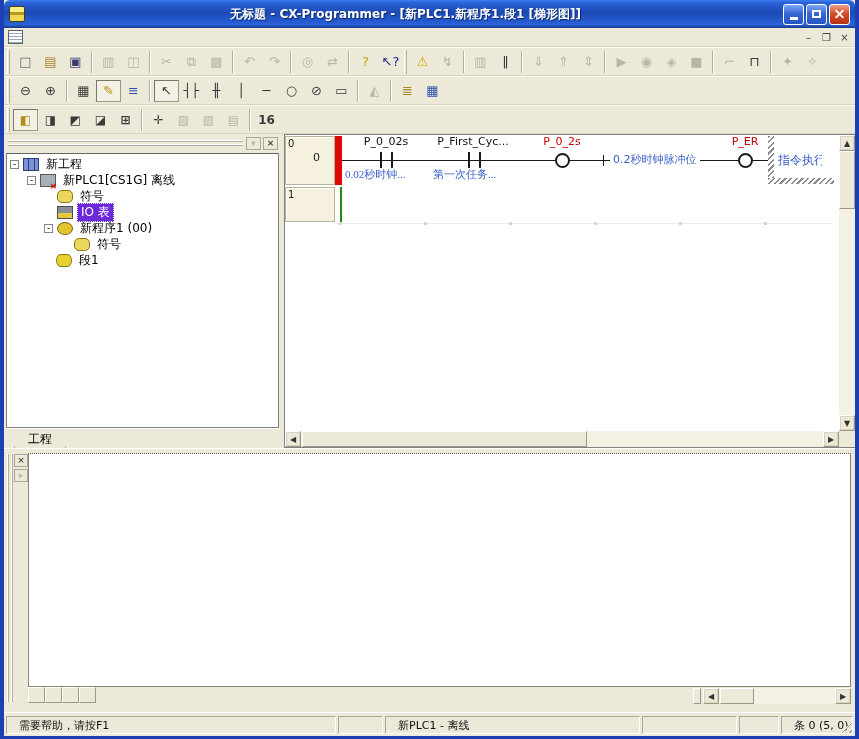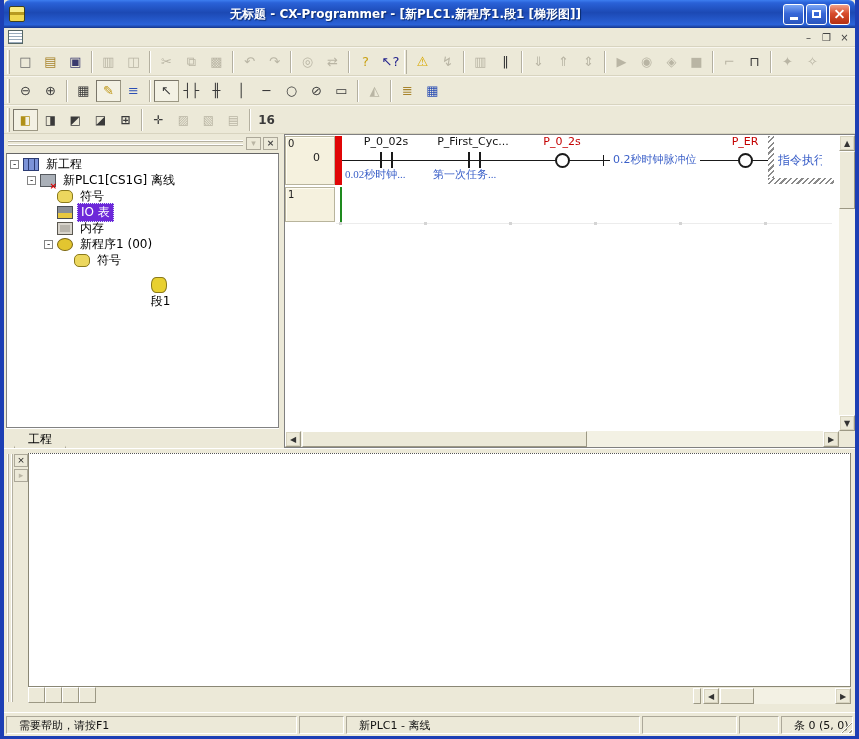--- a/index.html
+++ b/index.html
@@ -379,35 +379,30 @@
             <span class="exp noexp"></span>
             <span class="ticon ic-sym"></span>
             <span class="tlabel">符号</span>
           </div>
           <div class="tree-row selected" style="padding-left: 37px;">
             <span class="exp noexp"></span>
             <span class="ticon ic-io"></span>
             <span class="tlabel">IO 表</span>
           </div>
           <div class="tree-row" style="padding-left: 37px;">
-            <span class="exp noexp"></span>
-            <span class="ticon ic-mem"></span>
-            <span class="tlabel">内存</span>
-          </div>
-          <div class="tree-row" style="padding-left: 37px;">
             <span class="exp">-</span>
             <span class="ticon ic-prog"></span>
             <span class="tlabel">新程序1 (00)</span>
           </div>
           <div class="tree-row" style="padding-left: 54px;">
             <span class="exp noexp"></span>
             <span class="ticon ic-sym"></span>
             <span class="tlabel">符号</span>
           </div>
-          <div class="tree-row" style="padding-left: 36px; flex-direction: column;">
+          <div class="tree-row" style="padding-left: 36px;">
             <span class="exp noexp"></span>
             <span class="ticon ic-sec"></span>
             <span class="tlabel">段1</span>
           </div>
         </div>
       <div class="ws-tabs">
         <span class="wtab">工程</span>
       </div>
     </div>
 
@@ -497,19 +492,19 @@
         <div class="sthumb" style="left:17px;top:0;width:34px;height:16px;"></div>
         <div class="sbtn" style="right:0;top:0;">▶</div>
       </div>
     </div>
   </div>
 
   <div class="status">
 
   <span class="scell flex"><span>需要帮助，请按F1</span></span>
       <span class="scell" style="width: 45px;"><span></span></span>
-      <span class="scell" style="width: 294px;"><span>新PLC1 - 离线</span></span>
+      <span class="scell" style="width: 255px;"><span>新PLC1 - 离线</span></span>
       <span class="scell" style="width: 95px;"><span></span></span>
       <span class="scell" style="width: 40px;"><span></span></span>
       <span class="scell sizegrip" style="width: 72px;"><span>条 0 (5, 0)</span></span>
     </div>
 
 </div>
 
 </body></html>

